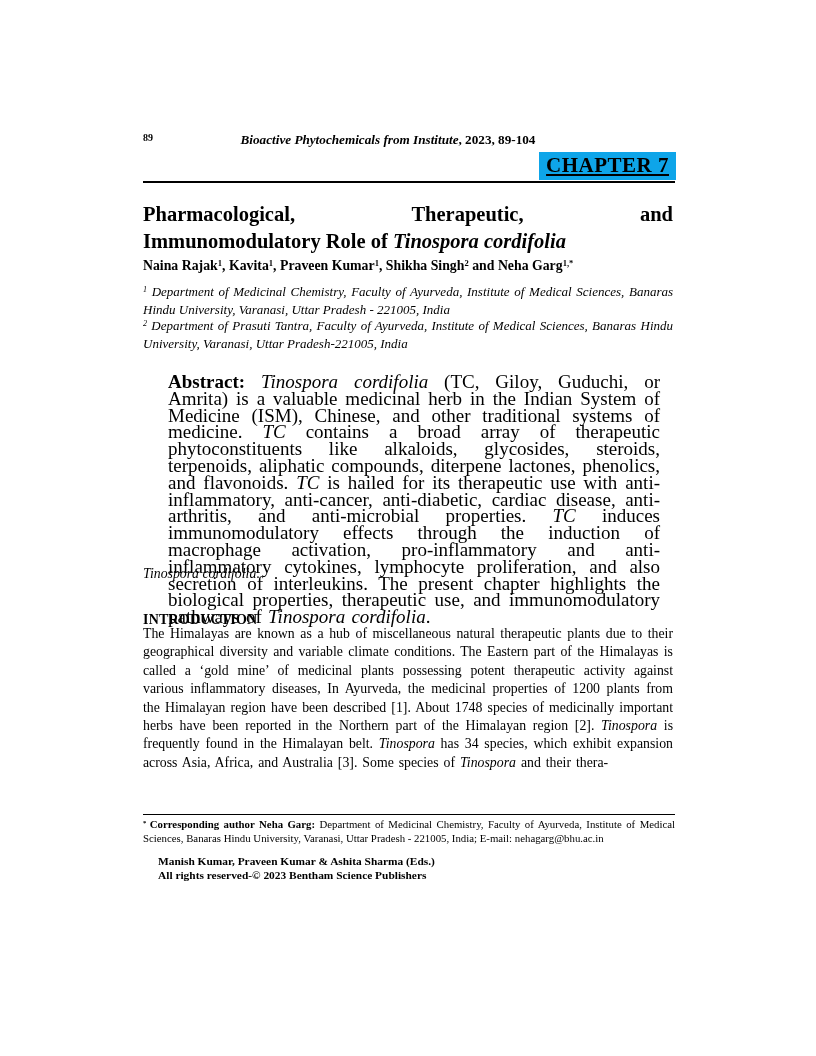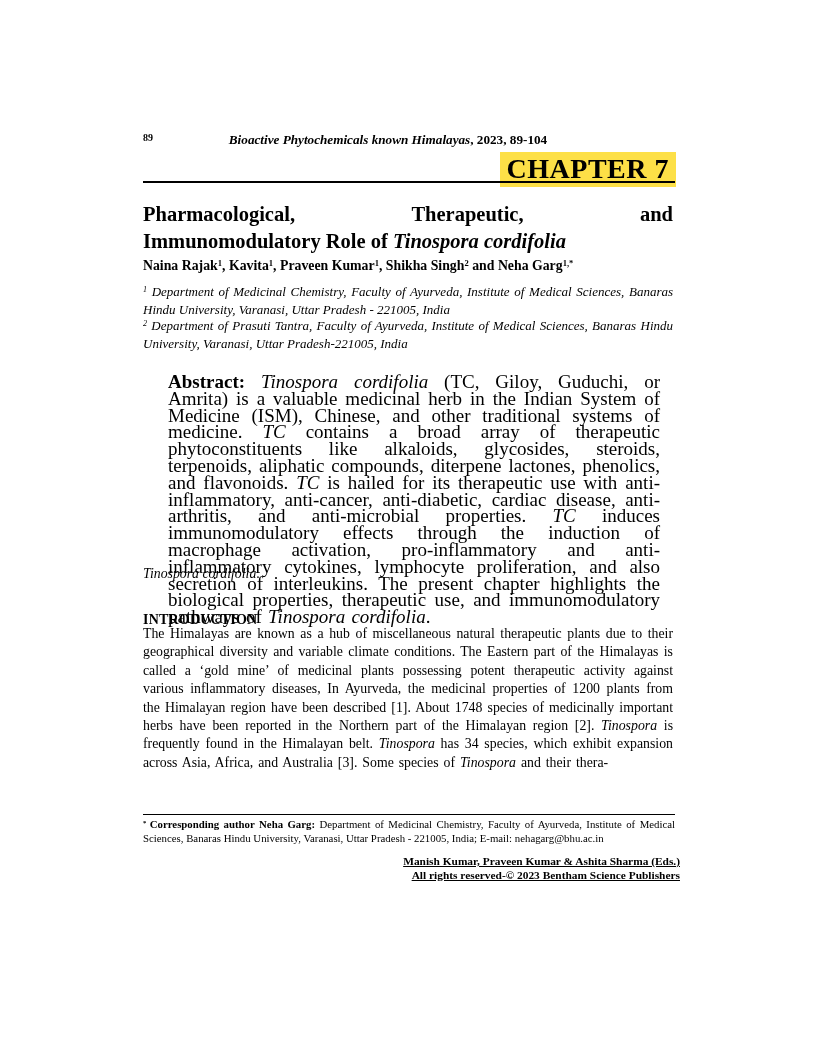--- a/index.html
+++ b/index.html
@@ -24,24 +24,25 @@
     font-size: 13.2px; font-weight: bold;
   }
   .running-header .book-title { font-style: italic; }
   .page-number {
     top: 132px; left: 143px; width: 530px;
     text-align: left;
     font-size: 10px; font-weight: bold;
   }
   .chapter-badge {
     top: 152px; right: 140px;
-    background: #fde047;
-    font-size: 28px; font-weight: bold;
+    background: #0ea5e9;
+    font-size: 21px; font-weight: bold;
     padding: 1px 7px 2px 7px;
     letter-spacing: 0.5px;
+    text-decoration: underline;
   }
   .header-rule {
     top: 181px; left: 143px; width: 532px;
     border-top: 2px solid #000;
     height: 0;
   }
 
   .chapter-title {
     top: 195px; left: 143px; width: 530px;
     font-size: 20.5px; font-weight: bold;
@@ -98,32 +99,31 @@
     height: 0;
   }
   .footnote {
     top: 818px; left: 143px; width: 532px;
     font-size: 10.8px;
     line-height: 13.4px;
     text-align: justify;
   }
 
   .editors-block {
-    top: 854px; left: 150px; width: 530px;
-    text-align: right;
+    top: 854px; left: 158px; width: 530px;
+    text-align: left;
     font-size: 11.4px; font-weight: bold;
     line-height: 14px;
-    text-decoration: underline;
   }
 </style>
 </head>
 <body>
 
 <div class="abs running-header">
-  <span class="book-title">Bioactive Phytochemicals known Himalayas</span><span>, 2023, 89-104</span>
+  <span class="book-title">Bioactive Phytochemicals from Institute</span><span>, 2023, 89-104</span>
 </div>
 
 <div class="abs page-number">89</div>
 
 <div class="abs chapter-badge">CHAPTER 7</div>
 
 <div class="abs header-rule"></div>
 
 <div class="abs chapter-title">
   <div class="title-line1">

